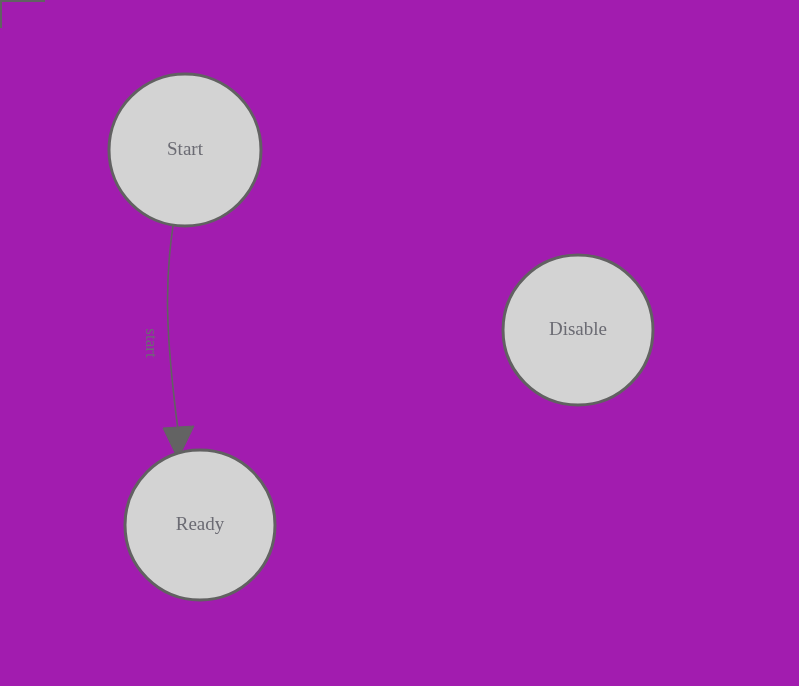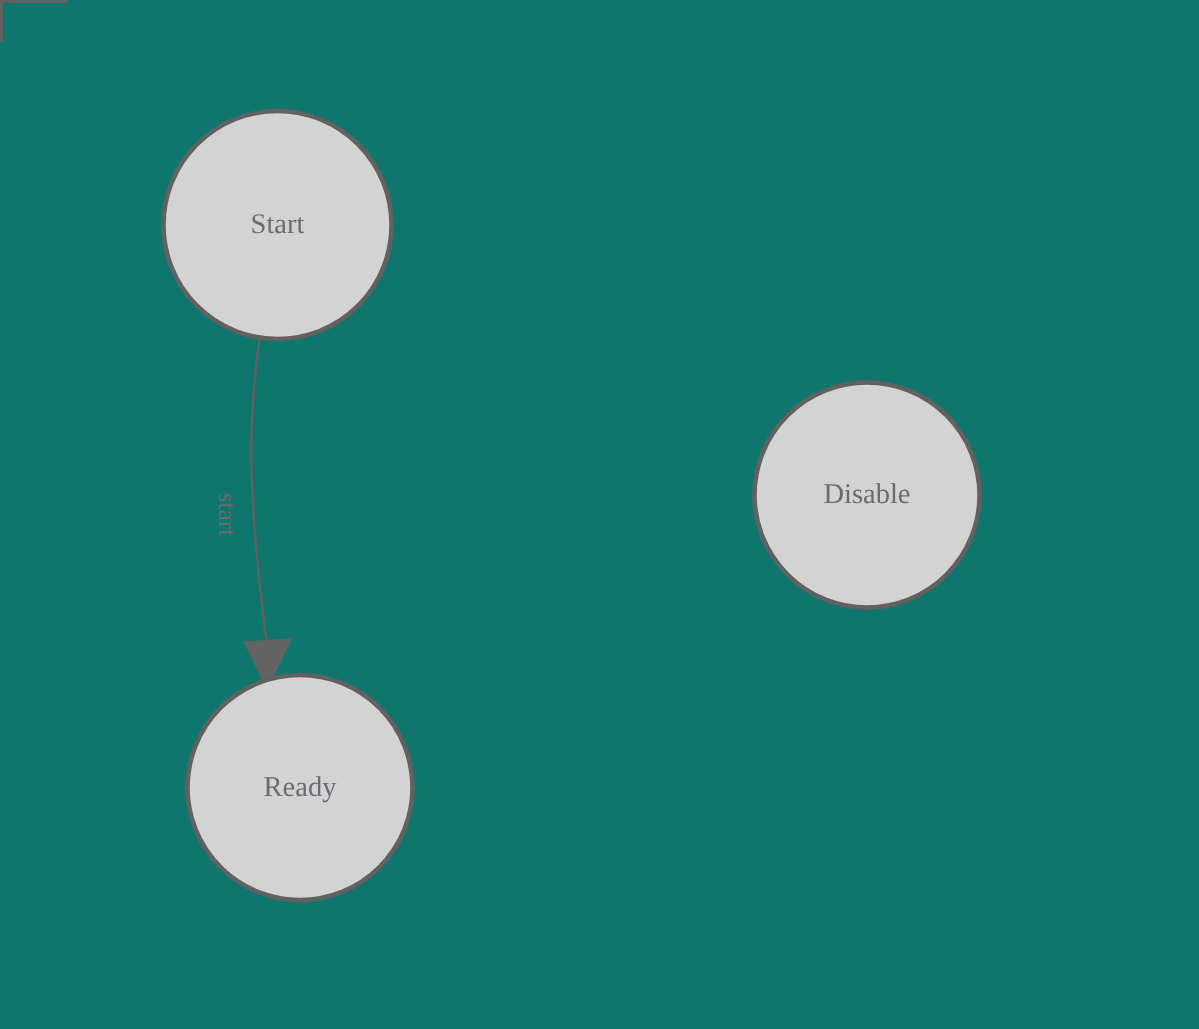--- a/index.html
+++ b/index.html
@@ -57,21 +57,21 @@
   }
   .corner-mark {
     fill: none;
     stroke: #616161;
     stroke-width: 2;
   }
 </style>
 </head>
 <body>
 
-<div id="canvas" style="width: 799px; height: 686px; background: #0f766e;">
+<div id="canvas" style="width: 799px; height: 686px; background: #a21caf;">
 
   <svg id="graph-svg" viewBox="0 0 799 686" xmlns="http://www.w3.org/2000/svg">
 
     <path class="corner-mark" d="M 1,28 L 1,1 L 45,1"></path>
 
     <g>
       <path class="edge-path" d="M 173,226 C 165,280 165,330 178,430"></path>
       <polygon class="edge-arrowhead" points="163,428 194,426 178,459"></polygon>
       <text class="edge-label" x="150" y="343" transform="rotate(90 150 343)">start</text>
     </g>

